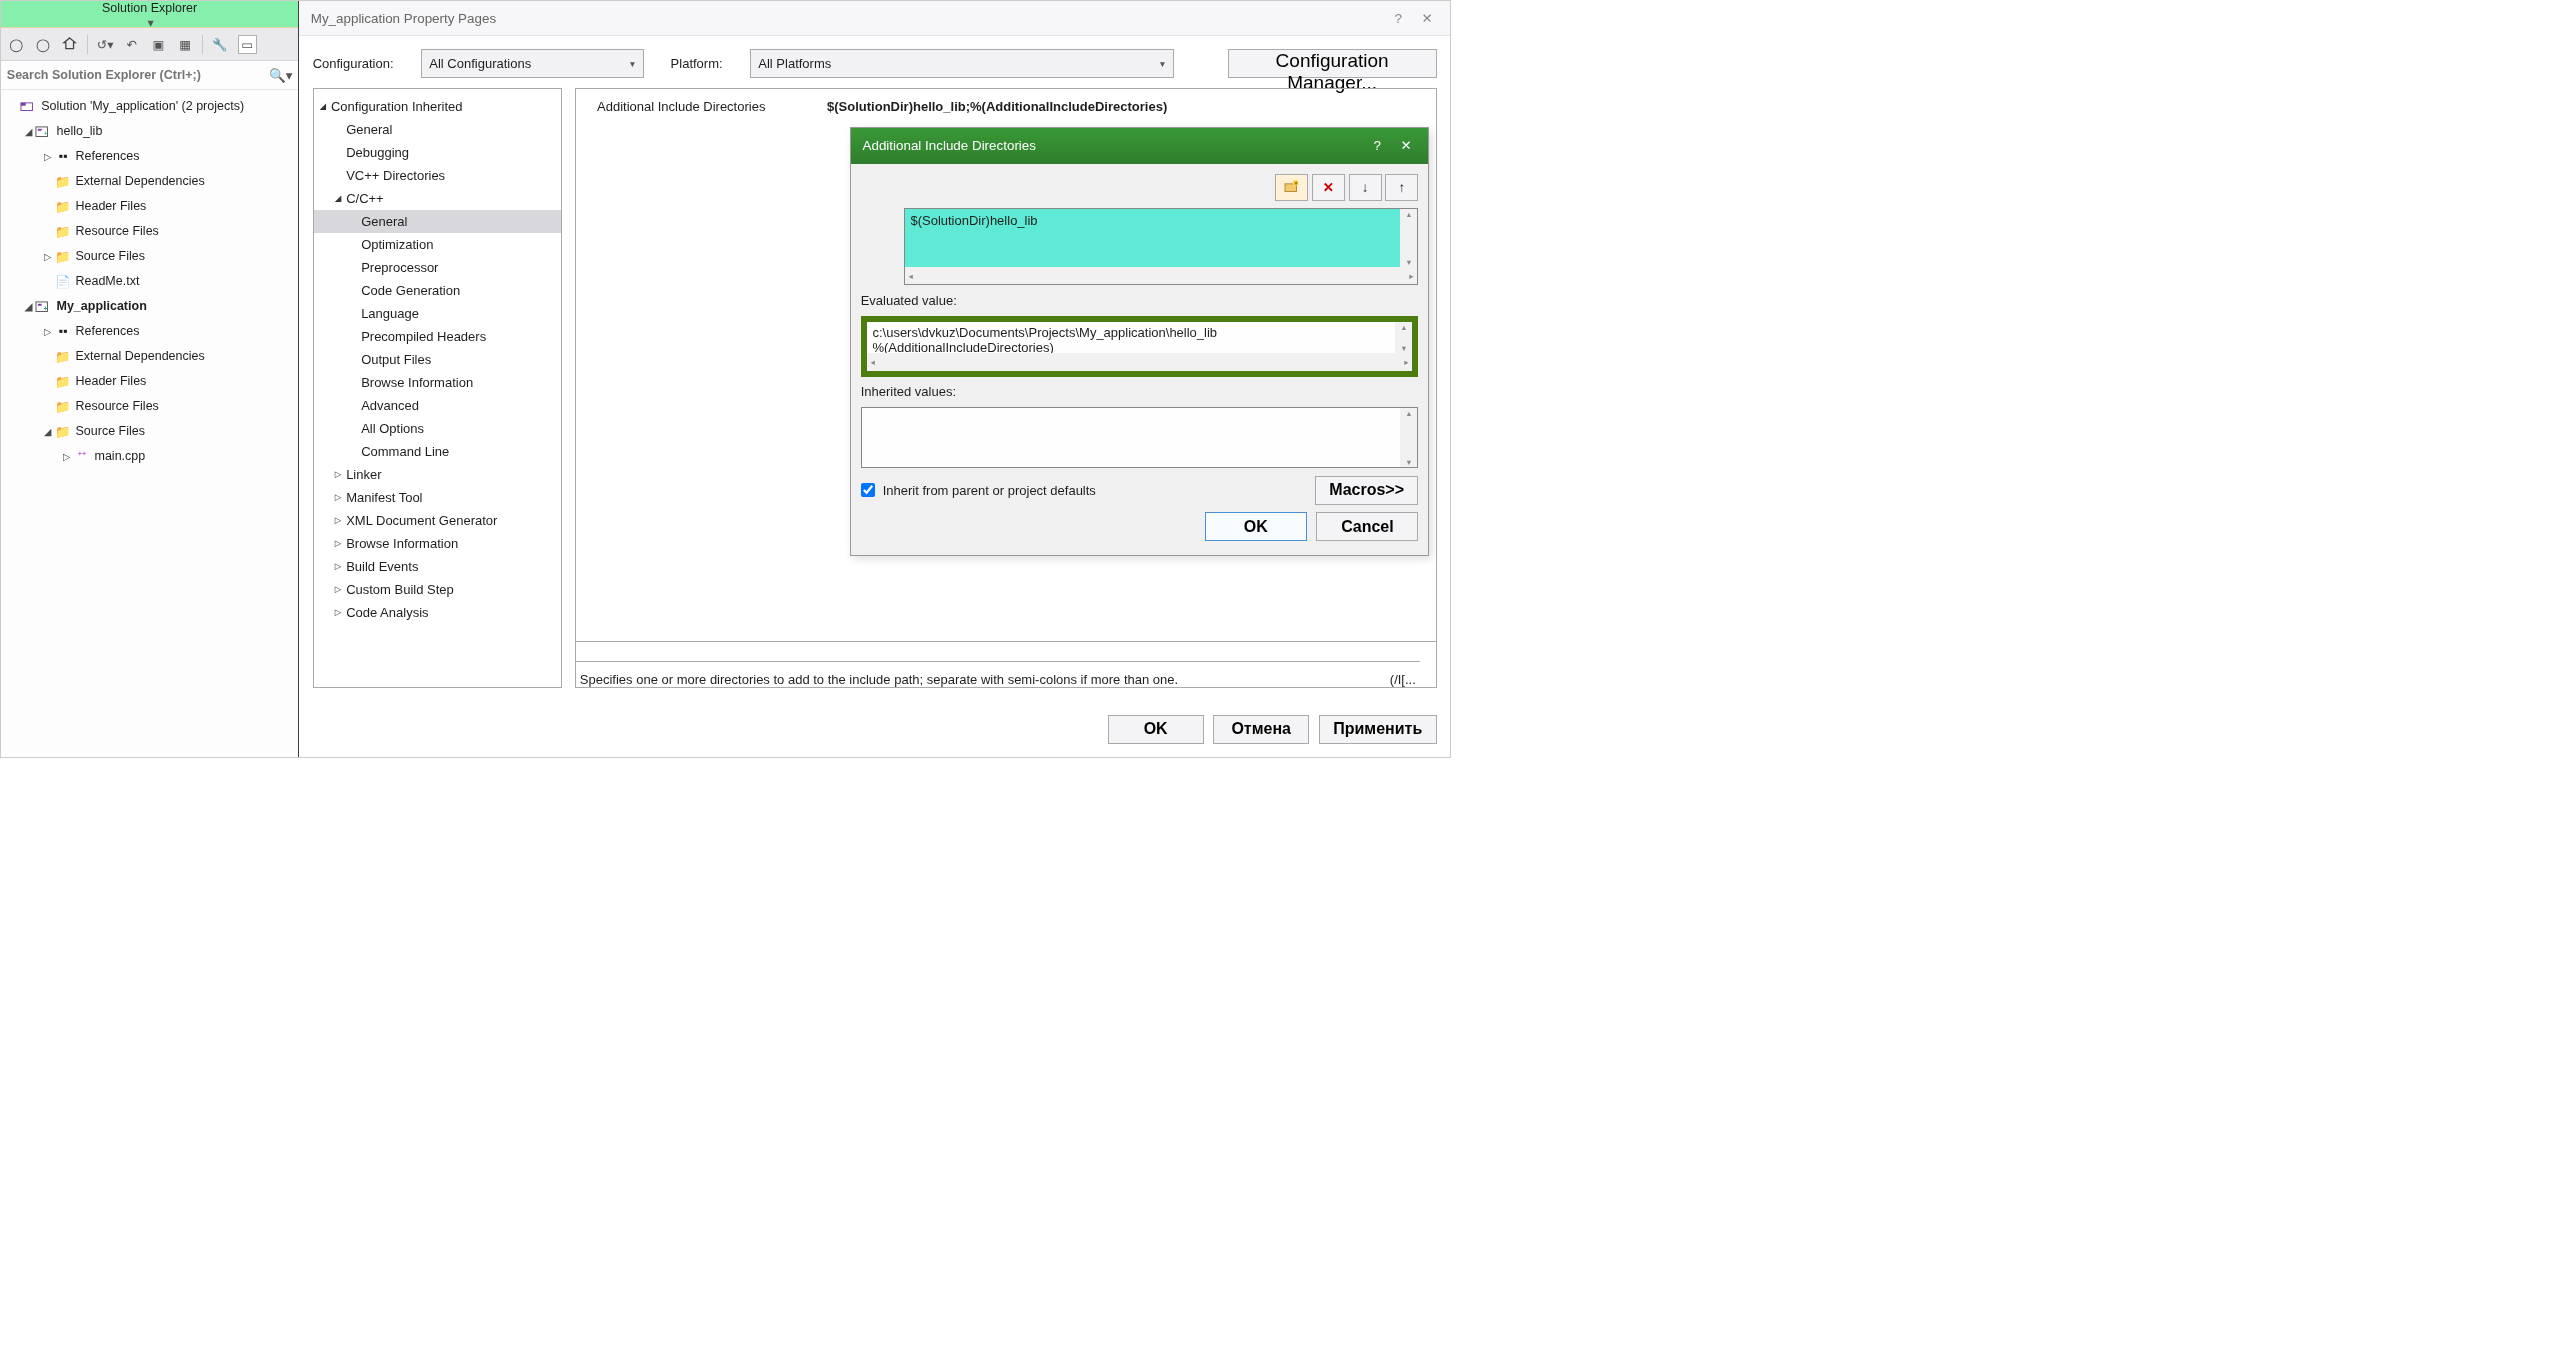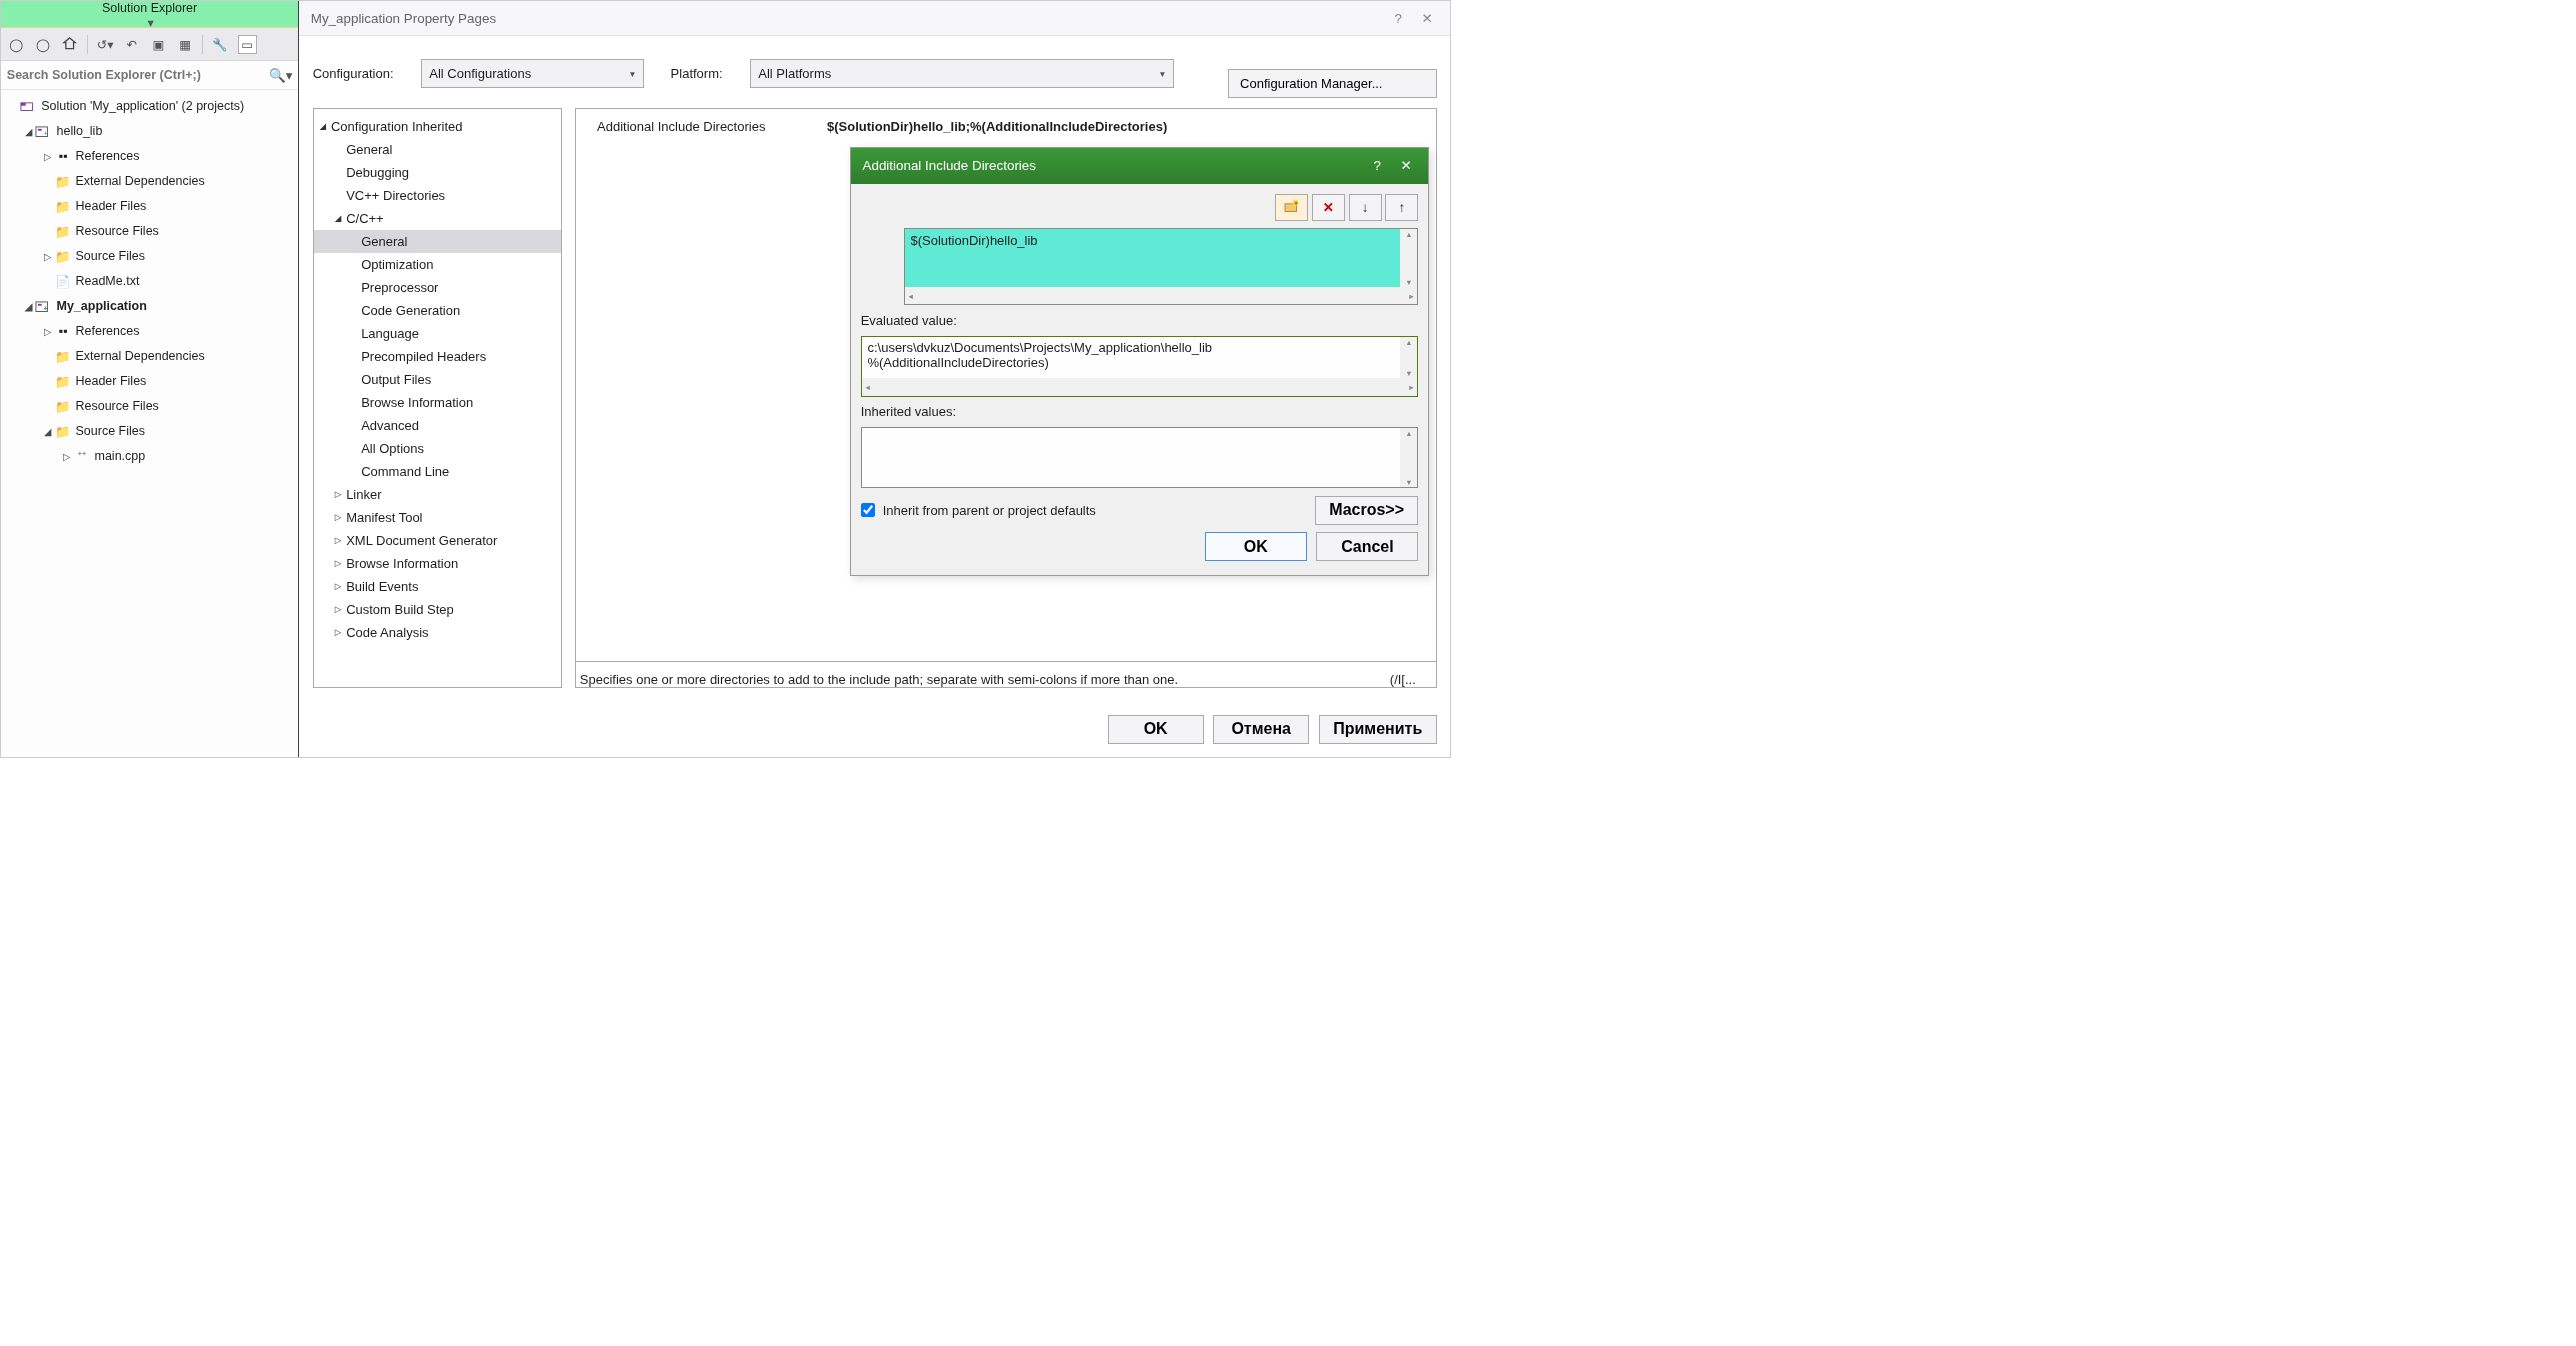--- a/index.html
+++ b/index.html
@@ -34,21 +34,21 @@
 .proppage { flex: 1; display: flex; flex-direction: column; position: relative; background: #fff; }
 .pp-title { height: 35px; display: flex; align-items: center; padding: 0 11.5px; font-size: 13.4px; color: #666; background: #f7f7f9; border-bottom: 1px solid #e3e3e7; }
 .pp-title .sp { flex: 1; }
 .pp-title .tbtn { width: 23px; height: 23px; display: flex; align-items: center; justify-content: center; color: #888; cursor: pointer; margin-left: 5.8px; }
 .pp-toprow { display: flex; align-items: center; gap: 27px; padding: 13.4px 13.4px 9.6px 13.4px; font-size: 13px; }
 .pp-toprow label { }
 .pp-toprow .combo { flex: 0 0 auto; height: 29px; border: 1px solid #aaa; background: #f2f2f4; display: flex; align-items: center; padding: 0 7.7px; font-size: 13px; position: relative; }
 .pp-toprow .combo .arrow { margin-left: auto; color: #555; font-size: 9.6px; padding-left: 11.5px; }
 .cfgcombo { width: 223px; }
 .platcombo { width: 424px; }
-.cfgmgr-btn { height: 29px; border: 1px solid #aaa; background: #f4f4f6; padding: 0 11.5px; cursor: pointer; font-size: 13px; width: 209px; text-align: left; margin-top: 20px; }
+.cfgmgr-btn { height: 29px; border: 1px solid #aaa; background: #f4f4f6; padding: 0 11.5px; cursor: pointer; font-size: 19px; width: 209px; text-align: center; }
 
 .pp-body { flex: 1; display: flex; gap: 13.4px; padding: 0 13.4px 13.4px 13.4px; position: relative; }
 .pp-tree { width: 249px; border: 1px solid #aaa; padding: 5.8px 0; font-size: 13px; overflow: auto; }
 .ptrow { display: flex; align-items: center; height: 23px; padding-left: 5.8px; cursor: pointer; white-space: nowrap; }
 .ptrow.selected { background: #d8d8dc; }
 .ptrow .tw { width: 11.5px; font-size: 8.6px; color: #333; }
 .pin0 { padding-left: 5.8px; }
 .pin1 { padding-left: 21px; }
 .pin2 { padding-left: 36px; }
 
@@ -68,21 +68,21 @@
 .dlg2-title { height: 36px; background: #318a2e; background: linear-gradient(#3a9937,#2f7d2c); color: #fff; display: flex; align-items: center; padding: 0 11.5px; font-size: 13.4px; }
 .dlg2-title .sp { flex: 1; }
 .dlg2-title .tbtn { width: 21px; height: 21px; display: flex; align-items: center; justify-content: center; cursor: pointer; margin-left: 7.7px; color: #fff; }
 .dlg2-body { padding: 9.6px 9.6px 13.4px 9.6px; display: flex; flex-direction: column; gap: 7.7px; font-size: 13px; }
 .dlg2-toolbar { display: flex; justify-content: flex-end; gap: 3.8px; }
 .dlg2-toolbar .tb { width: 33px; height: 27px; border: 1px solid #aaa; background: #f4f4f6; display: flex; align-items: center; justify-content: center; cursor: pointer; font-size: 13.4px; }
 .dlg2-toolbar .tb.red { color: #c00; font-weight: bold; }
 .listbox { border: 1px solid #888; background: #5eead4; height: 77px; padding: 3.8px 5.8px; position: relative; margin-left: 43px; }
 .listbox .scr { position: absolute; right: 0; top: 0; bottom: 17.3px; width: 17.3px; background: #f1f1f1; display: flex; flex-direction: column; justify-content: space-between; align-items: center; font-size: 8.6px; color: #888; }
 .listbox .hscr { position: absolute; left: 0; right: 0; bottom: 0; height: 17.3px; background: #f1f1f1; display: flex; justify-content: space-between; align-items: center; font-size: 8.6px; color: #888; padding: 0 3.8px; }
-.evalbox { border: 1px solid #4d7c0f; background: #fefefe; height: 61px; padding: 3.8px 5.8px; position: relative; }
+.evalbox { border: 6px solid #4d7c0f; background: #fefefe; height: 61px; padding: 3.8px 5.8px; position: relative; }
 .evalbox .scr { position: absolute; right: 0; top: 0; bottom: 17.3px; width: 17.3px; background: #f1f1f1; display: flex; flex-direction: column; justify-content: space-between; align-items: center; font-size: 8.6px; color: #888; }
 .evalbox .hscr { position: absolute; left: 0; right: 0; bottom: 0; height: 17.3px; background: #f1f1f1; display: flex; justify-content: space-between; align-items: center; font-size: 8.6px; color: #888; padding: 0 3.8px; }
 .inhbox { border: 1px solid #888; background: #fefefe; height: 61px; padding: 3.8px 5.8px; position: relative; }
 .inhbox .scr { position: absolute; right: 0; top: 0; bottom: 0; width: 17.3px; background: #f1f1f1; display: flex; flex-direction: column; justify-content: space-between; align-items: center; font-size: 8.6px; color: #888; }
 .dlg2-row { display: flex; align-items: center; justify-content: space-between; }
 .chk { display: flex; align-items: center; gap: 7.7px; }
 .chk input { width: 14.4px; height: 14.4px; }
 .dlg2-btns { display: flex; justify-content: flex-end; gap: 9.6px; }
 .dlg2-btns .btn { min-width: 102px; }
 .dlg2-btns .btn.primary { border: 1.4px solid #4a90d9; background: #f7fbff; }

